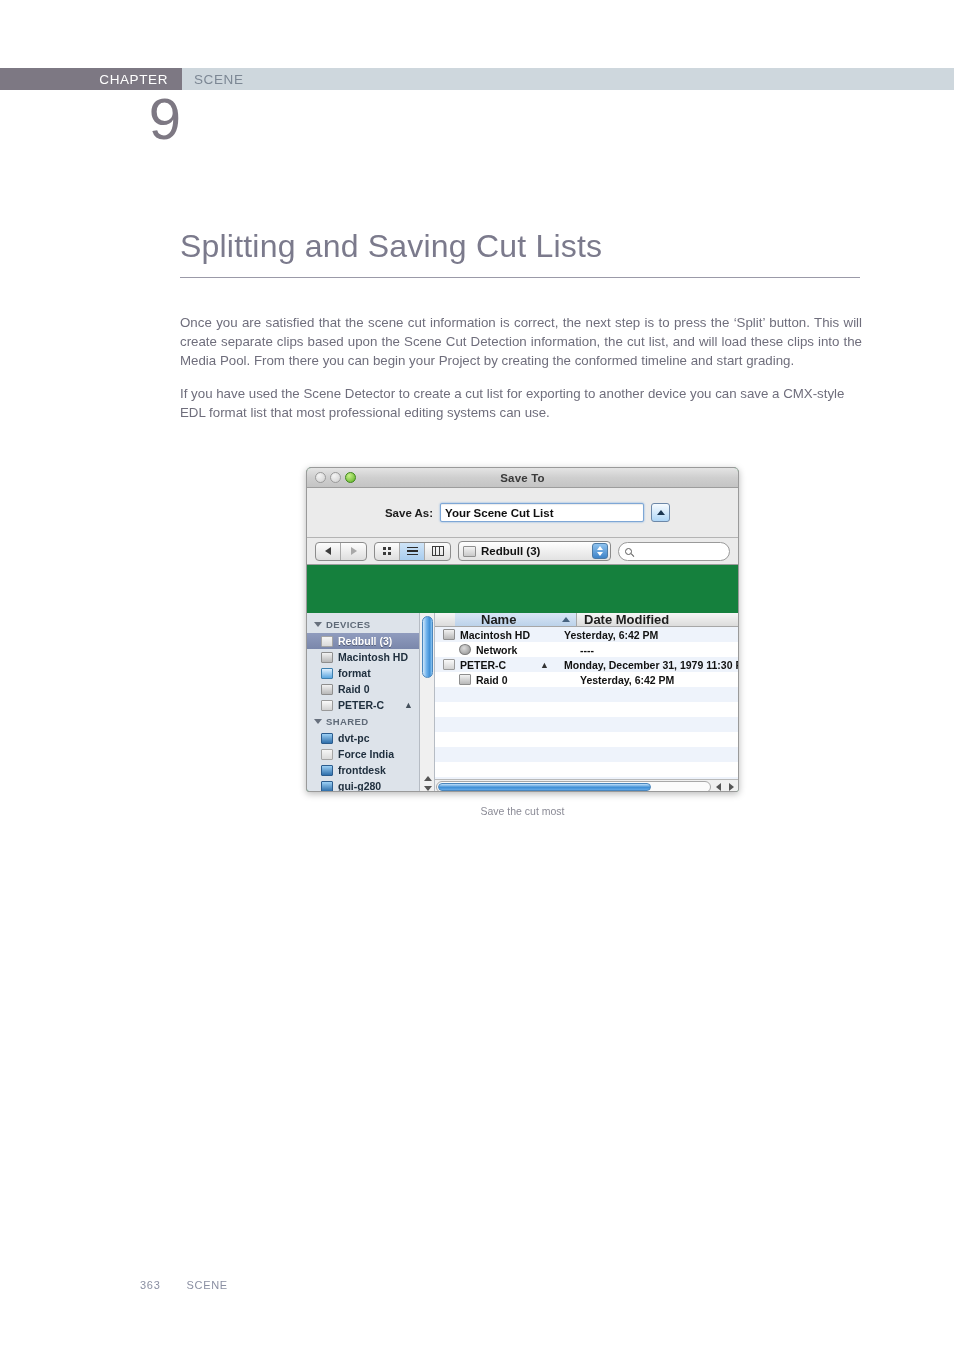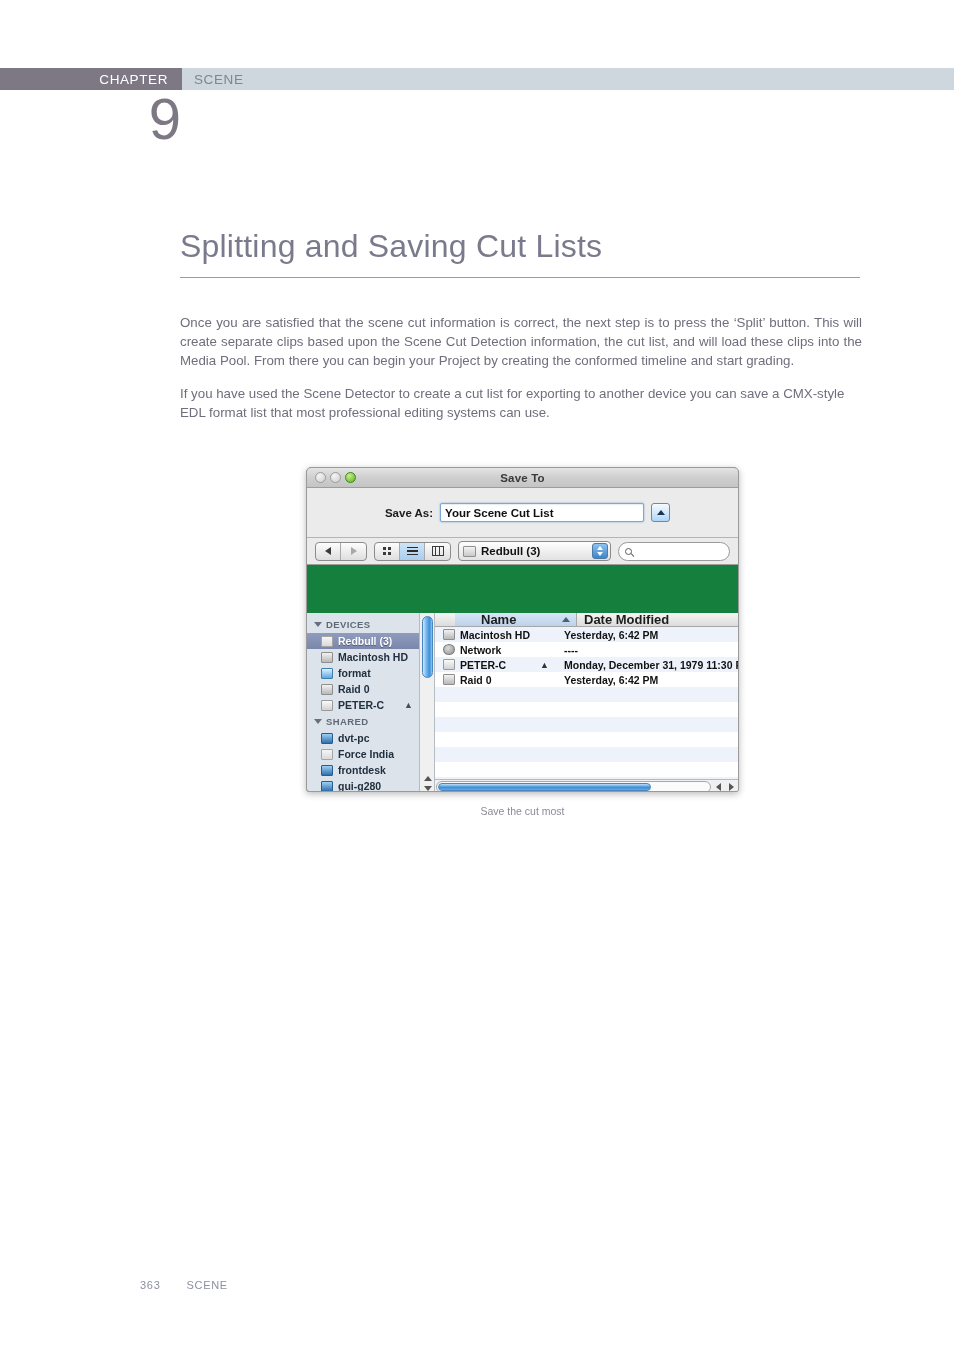--- a/index.html
+++ b/index.html
@@ -219,21 +219,21 @@
     border-right:1px solid #a7a7a7; position:relative;
   }
   .fl-head .c1 .sorttri {
     position:absolute; right:6px; width:0;height:0;
     border-left:4px solid transparent;border-right:4px solid transparent;border-bottom:5px solid #46627f;
   }
   .fl-head .c2 { flex:1; padding-left:7px; display:flex; align-items:center; }
   .fl-rows { flex:1; overflow:hidden; }
   .fl-row { height:15px; display:flex; align-items:center; font-size:10.5px; color:#111; font-weight:bold; }
   .fl-row.odd { background:#eef3fb; }
-  .fl-row.even { background:#ffffff; }
+  .fl-row.even { background:#ffffff;padding-left:16px; }
   .fl-row .nm { width:122px; display:flex; align-items:center; gap:5px; padding-left:8px; position:relative; }
   .fl-row .nm .eject { position:absolute; right:8px; font-size:9px; color:#333; }
   .fl-row .dt { flex:1; padding-left:7px; white-space:nowrap; overflow:hidden; }
 
   .hscroll-row { height:14px; display:flex; align-items:center; background:#f0f0f0; border-top:1px solid #b9b9b9; }
   .hthumb-track { flex:1; height:12px; margin:0 1px; border:1px solid #a8a8a8; border-radius:6px; background:#fbfbfb; position:relative; }
   .hthumb {
     position:absolute; left:1px; top:1px; height:8px; width:78%; border-radius:5px;
     background:linear-gradient(to bottom,#bfe0fa,#3f8fd6 55%,#64aae8);
     border:1px solid #4a86bd;

